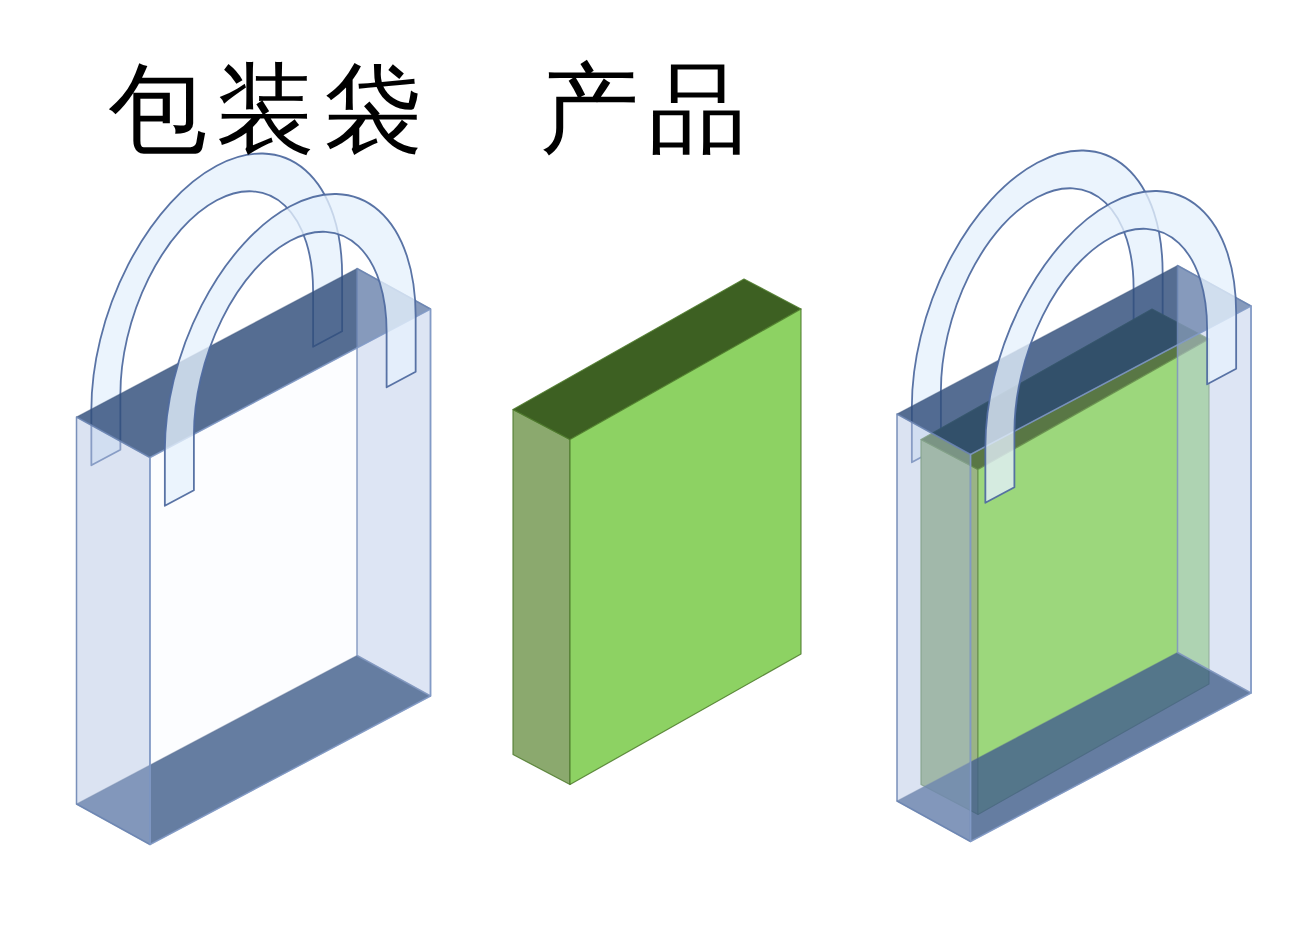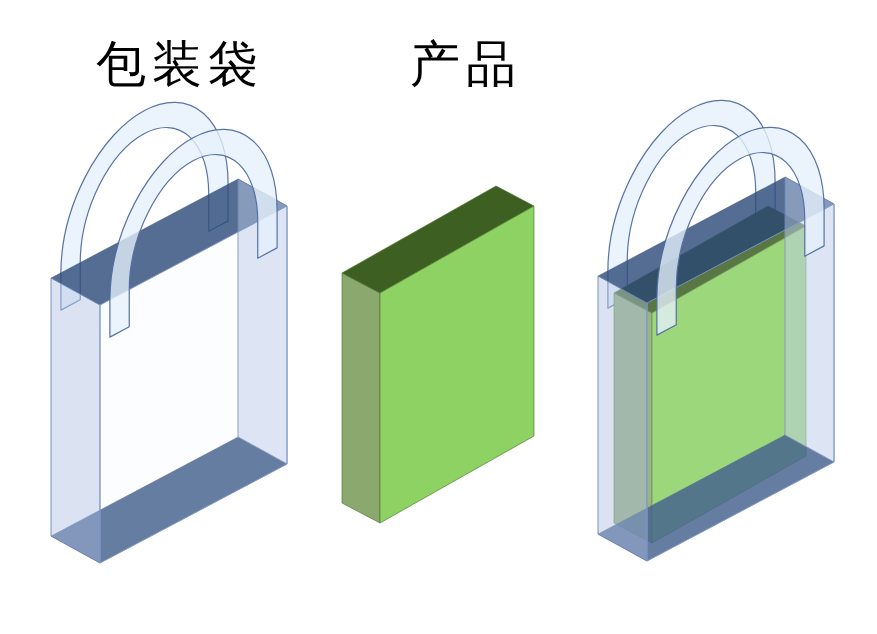--- a/index.html
+++ b/index.html
@@ -8,21 +8,21 @@
     width:877px;height:634px;
     background:var(--page-bg,#ffffff);
     overflow:hidden;
     font-family:"Liberation Sans","DejaVu Sans",sans-serif;
   }
   .scene{position:absolute;left:0;top:0;}
   .fig-label{
     position:absolute;
     top:39px;
     transform:translateX(-50%);
-    font-size:50px;
+    font-size:66px;
     line-height:1;
     letter-spacing:6px;
     color:var(--title-color,#000);
     white-space:nowrap;
     font-weight:400;
   }
   
   .bag-rim{fill:var(--bag-rim);stroke:var(--bag-band-stroke);stroke-width:0.8;stroke-linejoin:round;}
   .bag-bottom{fill:var(--bag-bottom);stroke:var(--bag-band-stroke);stroke-width:0.8;stroke-linejoin:round;}
   .bag-wall{fill:var(--bag-wall);stroke:var(--bag-wall-stroke);stroke-width:1;stroke-linejoin:round;}
@@ -70,15 +70,15 @@
 
     <g>
       <use href="#handle-shape" class="handle" transform="matrix(0.88 -0.47 0 1 691.5 226.5)"></use>
       <use href="#product-box-shape" transform="translate(272,20)"></use>
       <use href="#bag-shell-shape" transform="translate(547,-2)"></use>
       <use href="#handle-shape" class="handle" transform="matrix(0.88 -0.47 0 1 740.5 253.5)"></use>
     </g>
   </svg>
 
   <div class="fig-label" style="left:180px;">包装袋</div>
-  <div class="fig-label" style="left:466px;">产品</div>
+  <div class="fig-label" style="left:432px;">产品</div>
 
 </div>
 
 </body></html>

